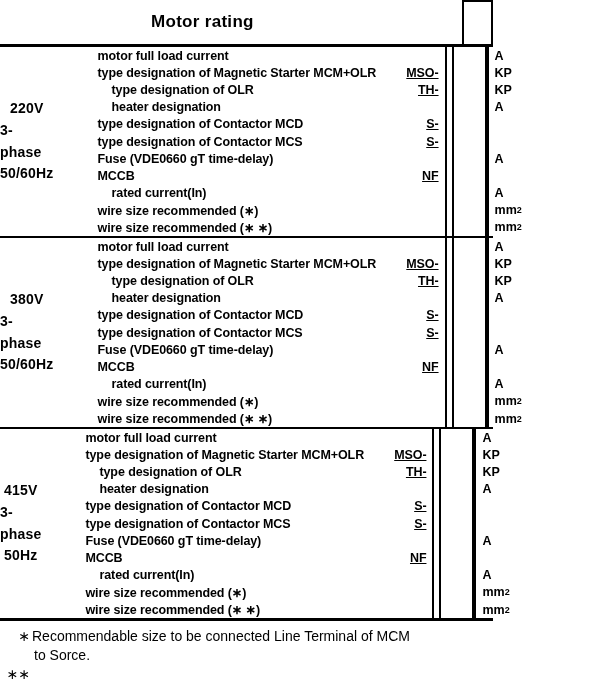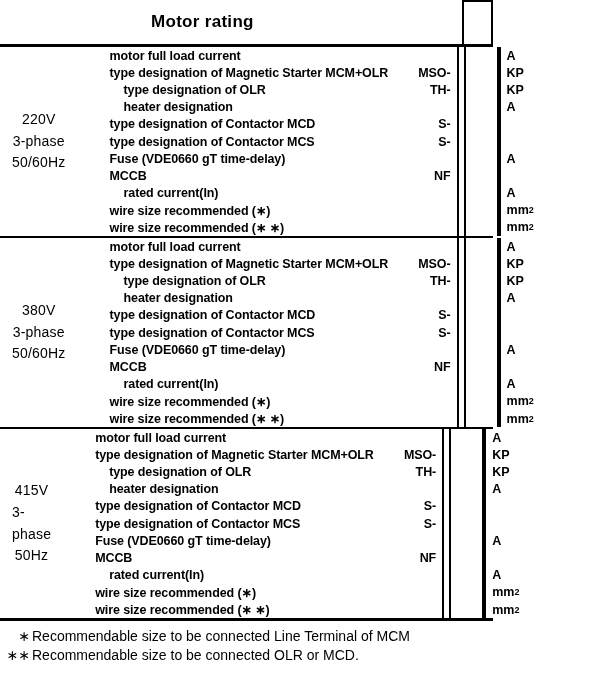--- a/index.html
+++ b/index.html
@@ -39,23 +39,22 @@
 
   
   .tbl-top { border-top: 3px solid #000; }
   .block { display: flex; border-bottom: 2.5px solid #000; }
   .block:last-of-type { border-bottom: 3px solid #000; }
 
   .volt-cell {
     width: 120px;
     display: flex; flex-direction: column;
     align-items: center; justify-content: center;
-    font-size: 14px; font-weight: normal; line-height: 1.55;
+    font-size: 14px; font-weight: bold; line-height: 1.55;
     letter-spacing: .2px;
-    padding-left: 12px;
   }
   .volt-cell span { display: block; }
 
   .rows-wrap { flex: 1; display: flex; }
   .rows-main {
     width: 393px;
     border-right: 2.5px solid #000;
     display: flex; flex-direction: column;
   }
   .rows-gap {
@@ -71,21 +70,21 @@
   }
 
   .row {
     height: 17.2px;
     display: flex; align-items: center;
     font-size: 12.5px; font-weight: bold;
     white-space: nowrap;
   }
   .row .desc { flex: 1; padding-left: 8px; letter-spacing: -.1px; margin-left: 36px; }
   .row .desc.indent { padding-left: 22px; }
-  .row .sfx { width: 60px; text-align: right; padding-right: 6px; letter-spacing: -.1px; }
+  .row .sfx { width: 60px; text-align: right; padding-right: 6px; letter-spacing: -.1px; text-decoration: underline; }
   .urow {
     height: 17.2px;
     display: flex; align-items: center;
     padding-left: 6px;
     font-size: 12.5px; font-weight: bold;
   }
   .urow sup { font-size: 9px; vertical-align: super; line-height: 0; }
 
   
   .notes { padding: 6px 0 0 6px; font-size: 14px; line-height: 1.35; }
@@ -313,19 +312,19 @@
           </div>
         </div>
       </div>
     </div>
 
   <div class="notes">
     <div class="note">
       <span class="mark one">∗</span>
       <span class="txt">Recommendable size to be connected Line Terminal of MCM</span>
     </div>
+    <div class="note-cont">to Sorce.</div>
     <div class="note">
       <span class="mark">∗∗</span>
-      <span class="txt">Recommendable size to be connected OLR or MCD.</span>
     </div>
   </div>
 
 </div>
 
 </body></html>

